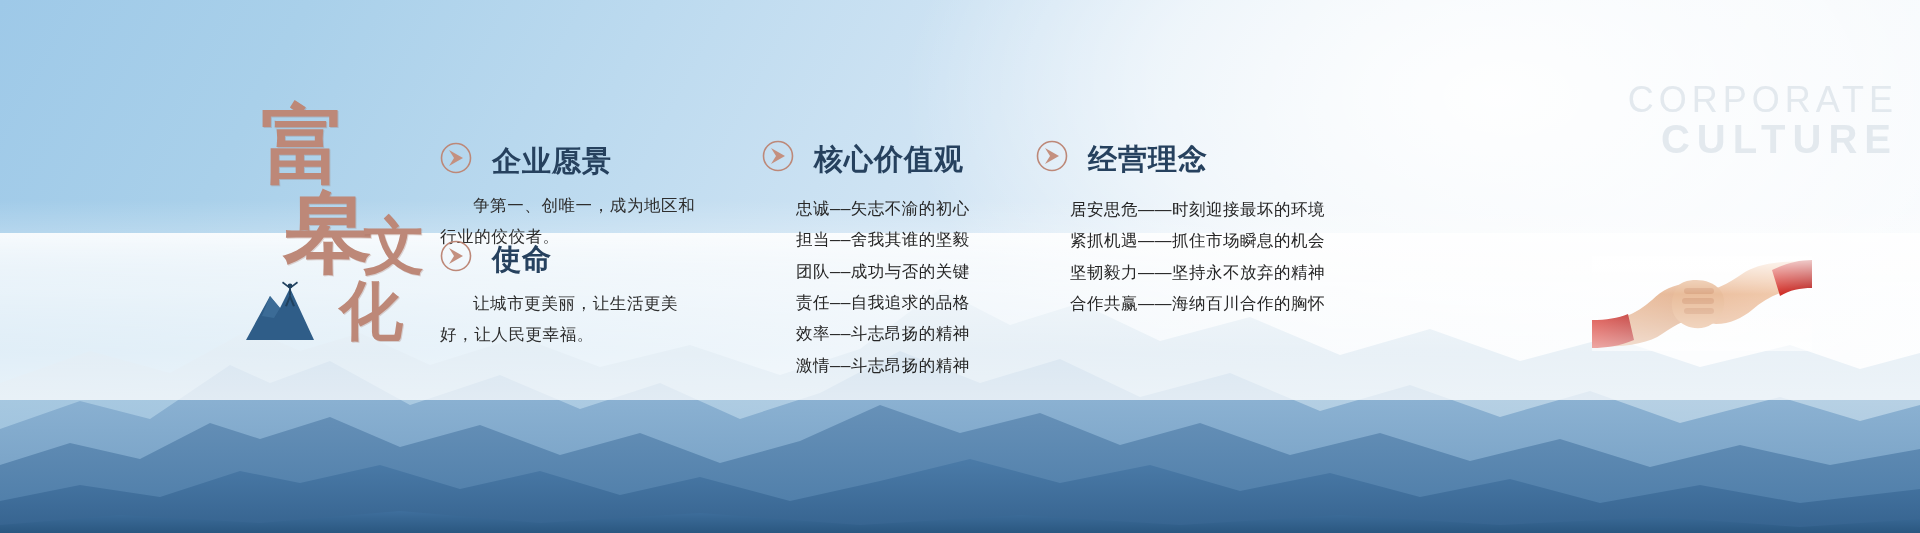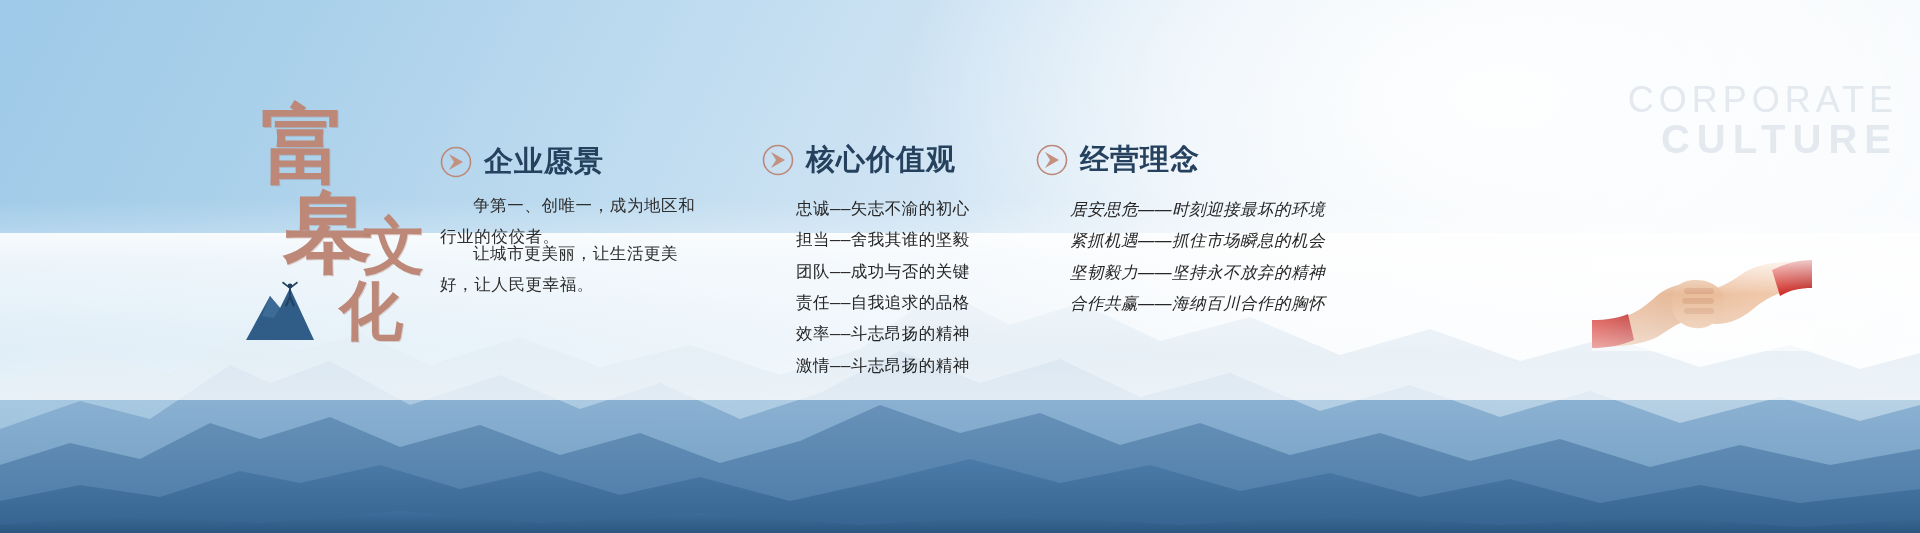--- a/index.html
+++ b/index.html
@@ -52,21 +52,21 @@
   .callig .colA{left:18px;top:0px;}
   .callig .colA .ch{font-size:86px;}
   .callig .colA .ch:nth-child(2){font-size:90px;margin-top:6px;margin-left:22px;}
   .callig .colB{left:120px;top:112px;}
   .callig .colB .ch{font-size:62px;}
   .callig .colB .ch:nth-child(2){margin-top:8px;margin-left:-24px;font-size:64px;}
 
   
   .col-block{position:absolute;}
 
-  .sec-head{display:flex;align-items:center;gap:12px;margin-bottom:10px;}
+  .sec-head{display:flex;align-items:flex-start;gap:20px;margin-bottom:10px;}
   .arrow-ico{width:32px;height:32px;flex:0 0 32px;display:block;}
   .sec-title{
     font-size:29px;font-weight:700;color:#26415e;letter-spacing:1px;
     font-family:"Liberation Sans","DejaVu Sans",sans-serif;
     white-space:nowrap;
   }
   .sec-body{
     font-size:16.5px;color:#2e2e2e;line-height:1.85;letter-spacing:.6px;
     font-family:Liberation Mono, monospace;
   }
@@ -77,21 +77,21 @@
     white-space:nowrap;font-weight:500;
   }
 
   
   #col-vision{left:440px;top:142px;}
   #col-mission{left:440px;top:240px;}
   #col-values{left:762px;top:140px;}
   #col-philosophy{left:1036px;top:140px;}
   #col-values .sec-head,#col-philosophy .sec-head{margin-bottom:14px;}
   #col-values .list-wrap{padding-left:34px;font-family:Liberation Mono, monospace;}
-  #col-philosophy .list-wrap{padding-left:34px;font-style:italic;}
+  #col-philosophy .list-wrap{padding-left:34px;}
 
   
   .hands{position:absolute;right:108px;bottom:182px;width:220px;height:95px;}
 
   
   .peak-figure{position:absolute;left:240px;bottom:193px;width:80px;height:62px;}
 </style>
 </head>
 <body>
 
@@ -230,20 +230,27 @@
         <path d="M9,8 L23,16 L9,24 L14,16 Z" fill="#c4907f"></path>
       </svg>
       <span class="sec-title">企业愿景</span>
     </div>
     <div class="sec-body">
       <p>争第一、创唯一，成为地区和行业的佼佼者。</p>
     </div>
   </div>
 
   <div class="col-block" id="col-mission">
+    <div class="sec-head">
+      <svg class="arrow-ico" viewBox="0 0 32 32">
+        <circle cx="16" cy="16" r="14.5" fill="none" stroke="#bd8878" stroke-width="1.6"></circle>
+        <path d="M9,8 L23,16 L9,24 L14,16 Z" fill="#c4907f"></path>
+      </svg>
+      <span class="sec-title">使命</span>
+    </div>
     <div class="sec-body">
       <p>让城市更美丽，让生活更美好，让人民更幸福。</p>
     </div>
   </div>
 
   <div class="col-block" id="col-values">
     <div class="sec-head">
       <svg class="arrow-ico" viewBox="0 0 32 32">
         <circle cx="16" cy="16" r="14.5" fill="none" stroke="#bd8878" stroke-width="1.6"></circle>
         <path d="M9,8 L23,16 L9,24 L14,16 Z" fill="#c4907f"></path>

